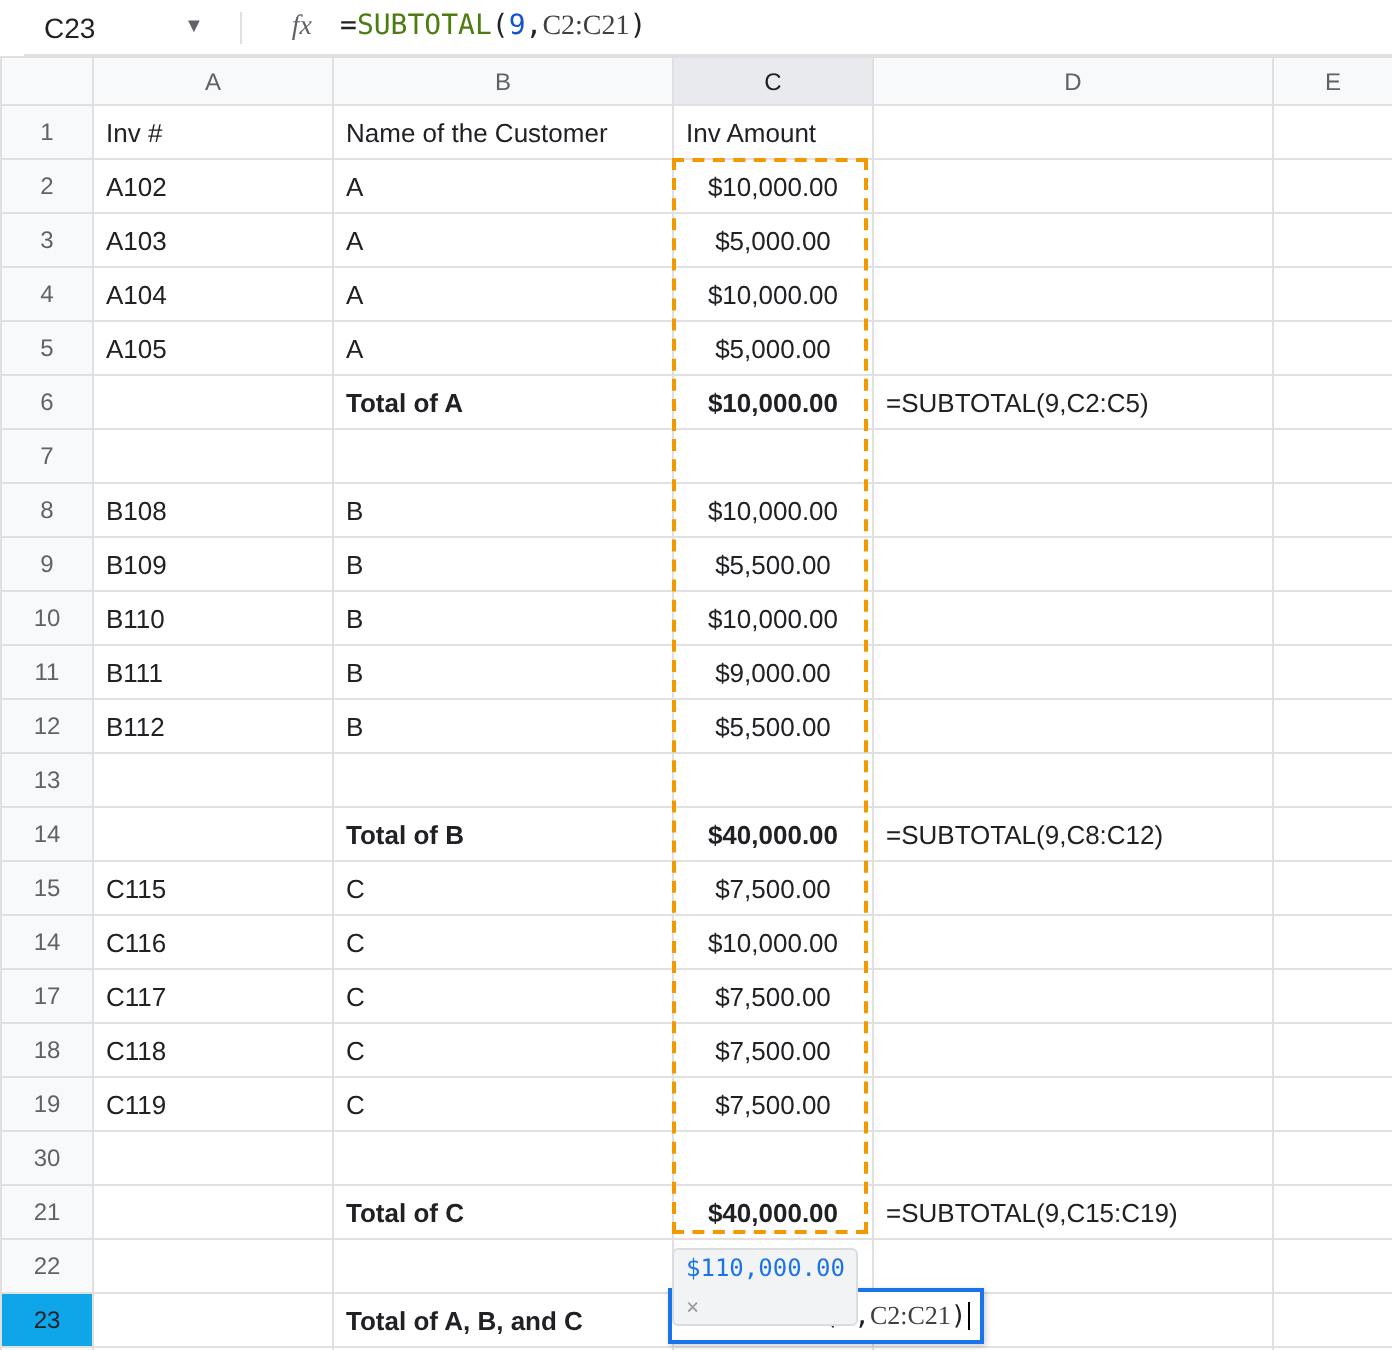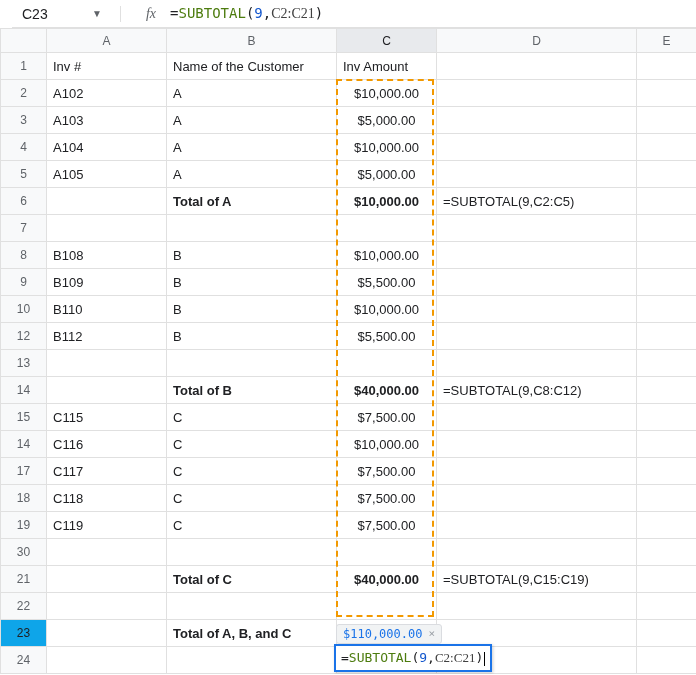--- a/index.html
+++ b/index.html
@@ -127,20 +127,21 @@
     border: 1px solid #dadce0;
     border-radius: 3px;
     font-family: "Consolas","Menlo",monospace;
     font-size: 12px;
     color: #5f6368;
     padding: 2px 6px;
     z-index: 11;
     display: flex;
     align-items: flex-start;
     gap: 6px;
+    flex-direction: column;
   }
   .preview-tip .val { color: #1a73e8; }
   .preview-tip .x { color: #9aa0a6; cursor: pointer; font-size: 11px; }
 
   .sheet-wrap { position: relative; }
 </style>
 </head>
 <body>
 
 <div class="namebox-row">
@@ -247,20 +248,28 @@
         </tr>
         <tr>
           <th class="rowhead">10</th>
           <td>B110</td>
           <td>B</td>
           <td class="num">$10,000.00</td>
           <td></td>
           <td></td>
         </tr>
         <tr>
+          <th class="rowhead">11</th>
+          <td>B111</td>
+          <td>B</td>
+          <td class="num">$9,000.00</td>
+          <td></td>
+          <td></td>
+        </tr>
+        <tr>
           <th class="rowhead">12</th>
           <td>B112</td>
           <td>B</td>
           <td class="num">$5,500.00</td>
           <td></td>
           <td></td>
         </tr>
         <tr>
           <th class="rowhead">13</th>
           <td></td>

